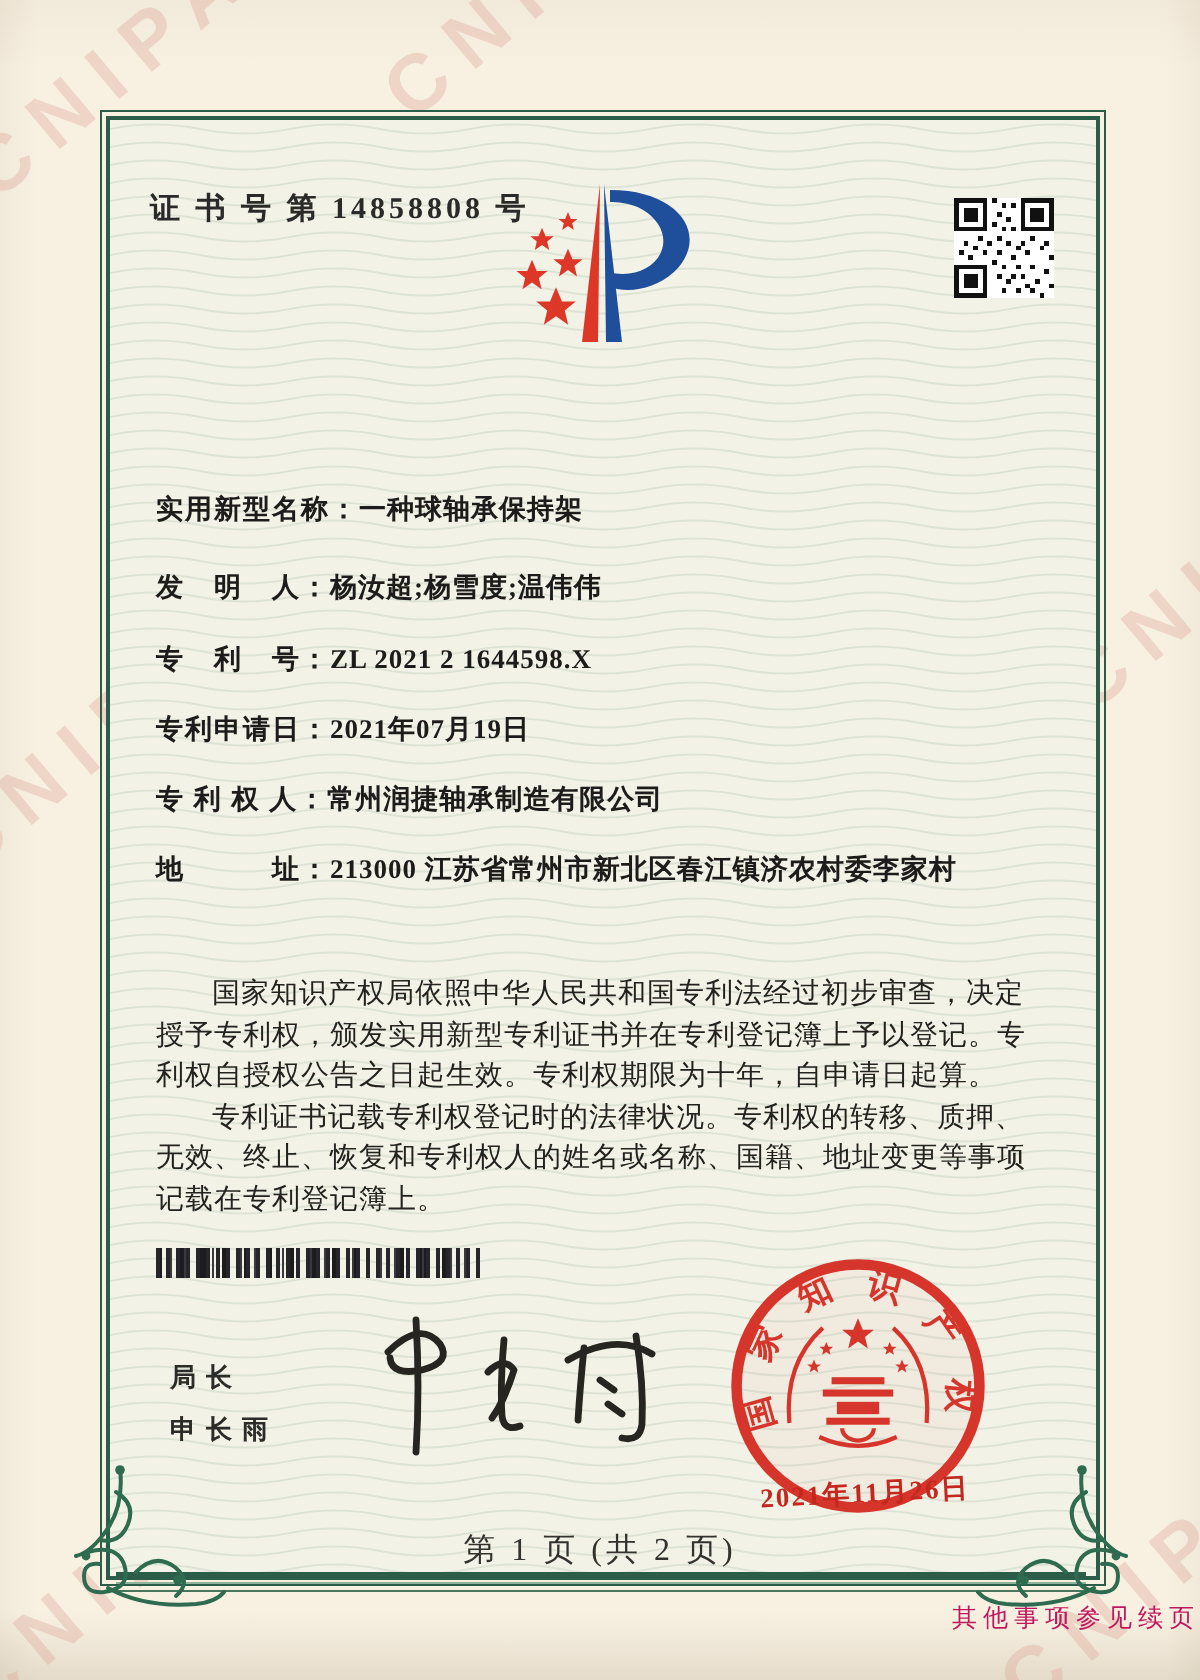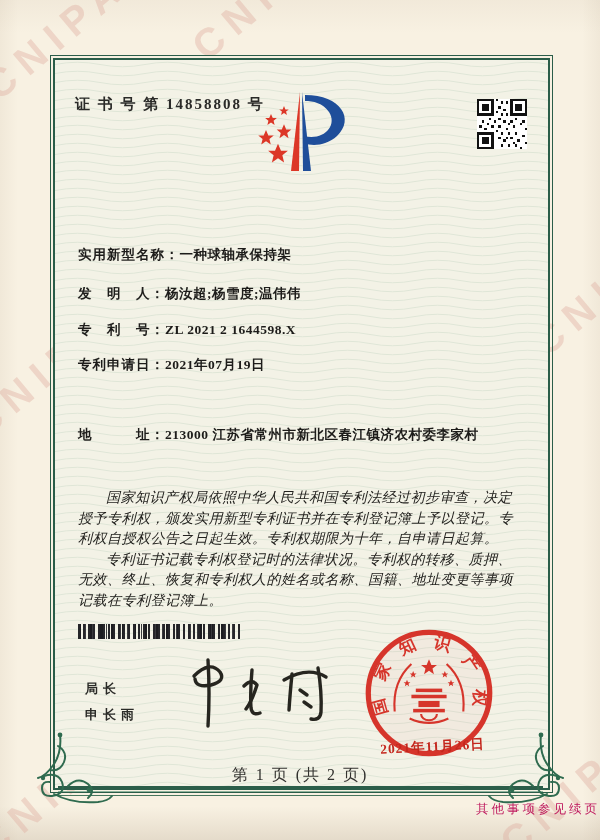--- a/index.html
+++ b/index.html
@@ -20,21 +20,21 @@
   .certno{position:absolute;left:75px;top:95px;font-size:15px;letter-spacing:2px;font-weight:bold;color:#2a2a28;}
   .logo{position:absolute;left:243px;top:86px;}
   .qr{position:absolute;left:477px;top:99px;}
   .title{position:absolute;left:0;top:166px;width:100%;text-align:center;
          font-size:30px;font-weight:bold;letter-spacing:8px;color:#151513;}
   .row{position:absolute;left:78px;font-size:13.5px;font-weight:bold;white-space:nowrap;}
   .row .lab{letter-spacing:1px;}
   .row .val{letter-spacing:.5px;}
   .row2nd{position:absolute;left:312px;top:0;}
   .body-text{position:absolute;left:78px;top:488px;width:446px;font-size:14px;line-height:20.5px;color:#23221f;}
-  .body-text p{margin:0;text-indent:2em;letter-spacing:.5px;font-style:italic;}
+  .body-text p{margin:0;text-indent:2em;letter-spacing:.5px;}
   .barcode{position:absolute;left:78px;top:624px;width:163px;height:15px;
     background:
       repeating-linear-gradient(90deg,#26262a 0 2px,rgba(0,0,0,0) 2px 5px),
       repeating-linear-gradient(90deg,#3a3a3e 0 1px,rgba(0,0,0,0) 1px 7px),
       repeating-linear-gradient(90deg,#1c1c20 0 3px,rgba(0,0,0,0) 3px 11px);}
   .signer{position:absolute;left:85px;top:676px;font-family:"Liberation Sans",sans-serif;
           font-weight:bold;font-size:13px;letter-spacing:5px;color:#2b2b28;line-height:26px;}
   .signature{position:absolute;left:172px;top:652px;}
   .seal{position:absolute;left:363px;top:627px;}
   .seal-date{position:absolute;left:370px;top:738px;width:125px;text-align:center;
@@ -155,20 +155,23 @@
     </div>
     <div class="row" style="top:285px">
       <span class="lab">发　明　人：</span><span class="val">杨汝超;杨雪度;温伟伟</span>
     </div>
     <div class="row" style="top:321px">
       <span class="lab">专　利　号：</span><span class="val">ZL 2021 2 1644598.X</span>
     </div>
     <div class="row" style="top:356px">
       <span class="lab">专利申请日：</span><span class="val">2021年07月19日</span>
     </div>
+    <div class="row" style="top:391px">
+      <span class="lab">专 利 权 人：</span><span class="val">常州润捷轴承制造有限公司</span>
+    </div>
     <div class="row" style="top:426px">
       <span class="lab">地　　　址：</span><span class="val">213000 江苏省常州市新北区春江镇济农村委李家村</span>
     </div>
 
     <div class="body-text">
       <p>国家知识产权局依照中华人民共和国专利法经过初步审查，决定授予专利权，颁发实用新型专利证书并在专利登记簿上予以登记。专利权自授权公告之日起生效。专利权期限为十年，自申请日起算。</p>
       <p>专利证书记载专利权登记时的法律状况。专利权的转移、质押、无效、终止、恢复和专利权人的姓名或名称、国籍、地址变更等事项记载在专利登记簿上。</p>
     </div>
 
     <div class="barcode"></div>

